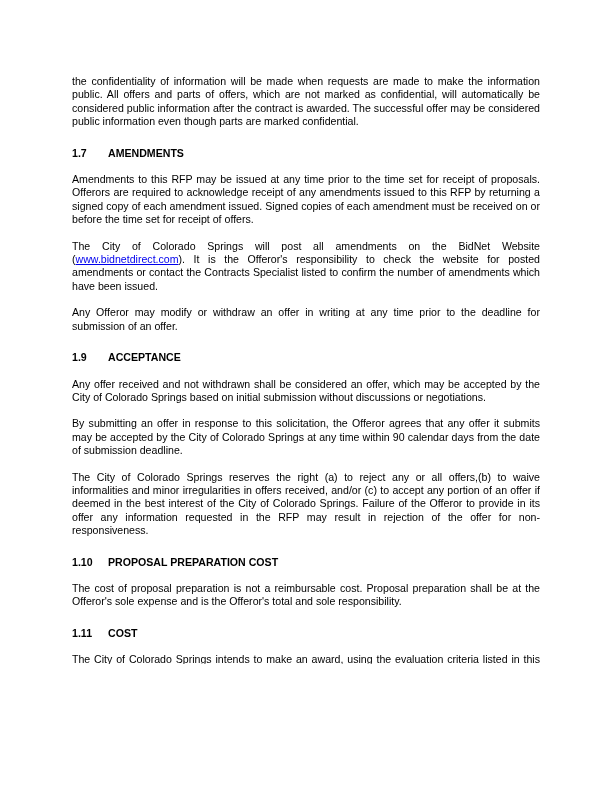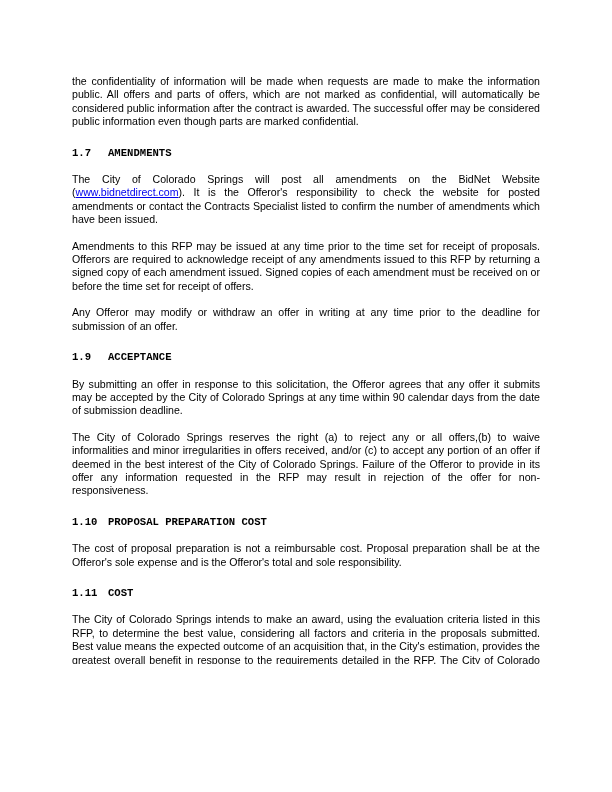--- a/index.html
+++ b/index.html
@@ -21,21 +21,20 @@
     overflow: hidden;
   }
   .para {
     margin: 0 0 13px 0;
     text-align: justify;
   }
   .heading {
     margin: 18px 0 13px 0;
     font-weight: bold;
     white-space: nowrap;
-    font-family: Liberation Mono, monospace;
   }
   .h-num {
     display: inline-block;
     width: 36px;
   }
   .h-title {
     display: inline-block;
   }
   a.doc-link {
     color: #0000EE;
@@ -56,31 +55,32 @@
 <body>
 
 <div class="page">
 
   <p class="para">the confidentiality of information will be made when requests are made to make the information public. All offers and parts of offers, which are not marked as confidential, will automatically be considered public information after the contract is awarded. The successful offer may be considered public information even though parts are marked confidential.</p>
 
   <p class="heading">
     <span class="h-num">1.7</span><span class="h-title">AMENDMENTS</span>
   </p>
 
+  <p class="para">Amendments to this RFP may be issued at any time prior to the time set for receipt of proposals. Offerors are required to acknowledge receipt of any amendments issued to this RFP by returning a signed copy of each amendment issued. Signed copies of each amendment must be received on or before the time set for receipt of offers.</p>
+
   <p class="para"><span>The City of Colorado Springs will post all amendments on the BidNet Website (</span><a class="doc-link">www.bidnetdirect.com</a><span>). It is the Offeror's responsibility to check the website for posted amendments or contact the Contracts Specialist listed to confirm the number of amendments which have been issued.</span></p>
-
-  <p class="para">Amendments to this RFP may be issued at any time prior to the time set for receipt of proposals. Offerors are required to acknowledge receipt of any amendments issued to this RFP by returning a signed copy of each amendment issued. Signed copies of each amendment must be received on or before the time set for receipt of offers.</p>
 
 
   <p class="para">Any Offeror may modify or withdraw an offer in writing at any time prior to the deadline for submission of an offer.</p>
 
   <p class="heading">
     <span class="h-num">1.9</span><span class="h-title">ACCEPTANCE</span>
   </p>
 
+  <p class="para">Any offer received and not withdrawn shall be considered an offer, which may be accepted by the City of Colorado Springs based on initial submission without discussions or negotiations.</p>
 
   <p class="para">By submitting an offer in response to this solicitation, the Offeror agrees that any offer it submits may be accepted by the City of Colorado Springs at any time within 90 calendar days from the date of submission deadline.</p>
 
   <p class="para">The City of Colorado Springs reserves the right (a) to reject any or all offers,(b) to waive informalities and minor irregularities in offers received, and/or (c) to accept any portion of an offer if deemed in the best interest of the City of Colorado Springs. Failure of the Offeror to provide in its offer any information requested in the RFP may result in rejection of the offer for non-responsiveness.</p>
 
   <p class="heading">
     <span class="h-num">1.10</span><span class="h-title">PROPOSAL PREPARATION COST</span>
   </p>
 
   <p class="para">The cost of proposal preparation is not a reimbursable cost. Proposal preparation shall be at the Offeror's sole expense and is the Offeror's total and sole responsibility.</p>

